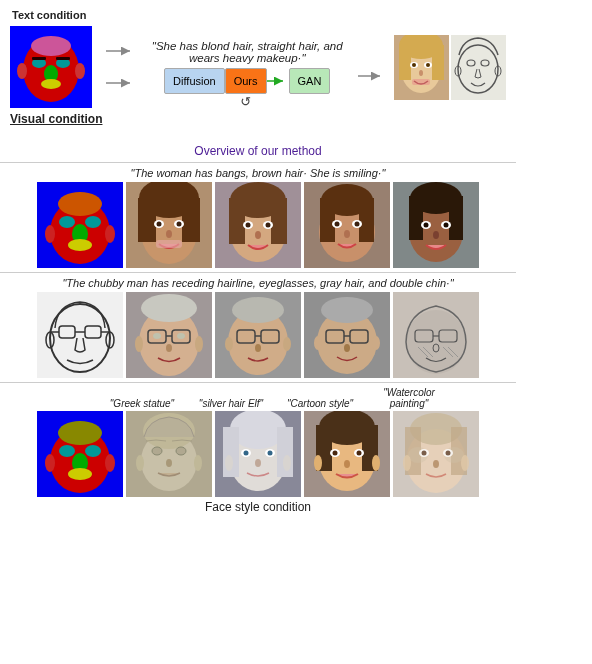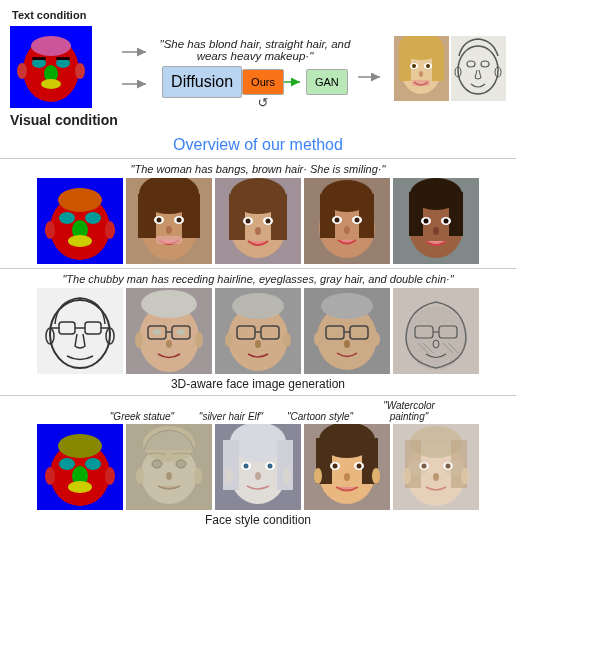--- a/index.html
+++ b/index.html
@@ -44,24 +44,25 @@
     .label-badge {
       background: #fff;
       font-size: 11px;
       font-weight: bold;
       color: #222;
       padding: 1px 2px;
       white-space: nowrap;
     }
 
     .visual-condition-label {
-      font-size: 14px;
+      font-size: 12px;
       font-weight: bold;
       color: #222;
       white-space: nowrap;
+      text-decoration: underline;
     }
 
     .overview-diagram {
       display: flex;
       flex-direction: column;
       align-items: center;
       flex: 1;
     }
 
     .quote-text {
@@ -69,21 +70,21 @@
       font-style: italic;
       color: #222;
       margin-bottom: 4px;
       text-align: center;
     }
 
     .box-diffusion {
       background: #b8d4f0;
       border: 1px solid #aaa;
       padding: 6px 8px;
-      font-size: 16px;
+      font-size: 11px;
       text-align: center;
       border-radius: 2px;
     }
 
     .box-ours {
       background: #f97316;
       border: 1px solid #aaa;
       padding: 6px 8px;
       font-size: 11px;
       text-align: center;
@@ -100,23 +101,23 @@
       border-radius: 2px;
     }
 
     .result-faces {
       display: flex;
       gap: 2px;
       margin-left: 4px;
     }
 
     .overview-caption {
-      font-size: 16px;
-      color: #3b82f6;
-      margin-top: 8px;
+      font-size: 12px;
+      color: #4c1d95;
+      margin-top: 18px;
     }
 
     
     .section {
       padding: 4px 10px;
       border-bottom: 1px solid #ccc;
     }
 
     .section-quote {
       font-size: 11px;
@@ -421,21 +422,20 @@
         <line x1="40" y1="44" x2="46" y2="44" stroke="#555" stroke-width="1.2"></line>
 
         <line x1="25" y1="55" x2="35" y2="65" stroke="#888" stroke-width="0.7"></line>
         <line x1="30" y1="55" x2="40" y2="65" stroke="#888" stroke-width="0.7"></line>
         <line x1="50" y1="55" x2="60" y2="65" stroke="#888" stroke-width="0.7"></line>
         <line x1="55" y1="55" x2="65" y2="65" stroke="#888" stroke-width="0.7"></line>
         <ellipse cx="43" cy="56" rx="3" ry="4" fill="none" stroke="#555" stroke-width="1"></ellipse>
         <path d="M33,66 Q43,73 53,66" stroke="#555" stroke-width="1.2" fill="none"></path>
       </svg>
     </div>
-    <div class="section-caption">3D-aware face image generation</div>
   </div>
 
   <div class="section" style="border-bottom:none;">
 
     <div style="display:flex;gap:3px;align-items:flex-end;margin-bottom:2px;">
       <div style="width:86px;"></div>
       <div style="width:86px;font-size:10px;font-style:italic;color:#222;text-align:center;">"Greek statue"</div>
       <div style="width:86px;font-size:10px;font-style:italic;color:#222;text-align:center;">"silver hair Elf"</div>
       <div style="width:86px;font-size:10px;font-style:italic;color:#222;text-align:center;">"Cartoon style"</div>
       <div style="width:86px;font-size:10px;font-style:italic;color:#222;text-align:center;">"Watercolor painting"</div>

